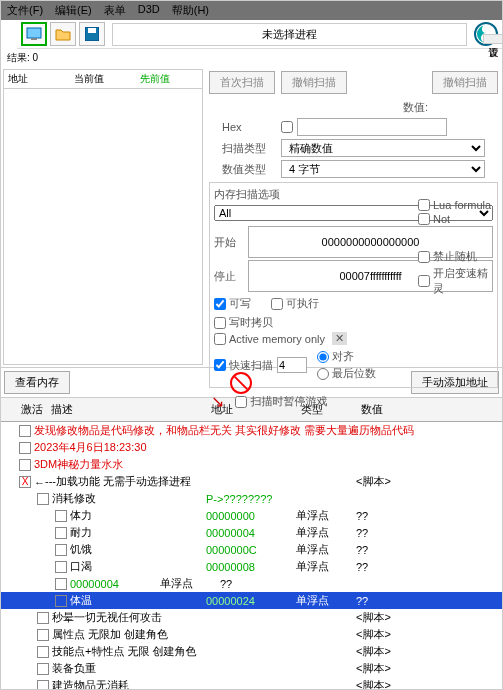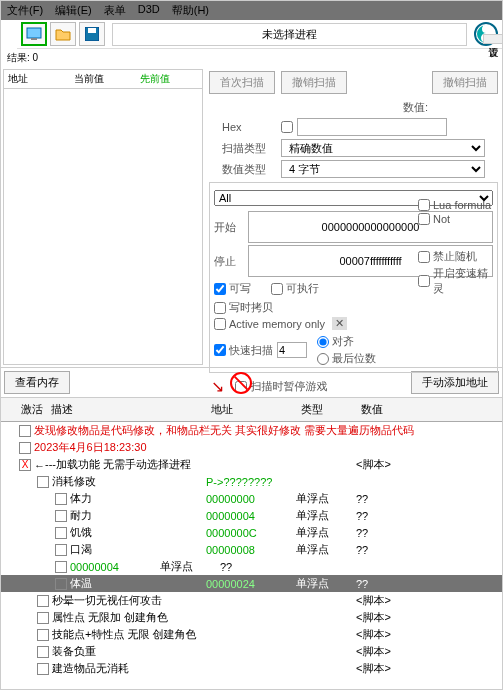--- a/index.html
+++ b/index.html
@@ -45,21 +45,21 @@
 .col-act{width:30px;}
 .col-desc{width:160px;}
 .col-addr{width:90px;}
 .col-type{width:60px;}
 .col-val{width:100px;}
 .tree{overflow-y:auto;height:295px;}
 .row{display:flex;align-items:center;padding:1px 0;white-space:nowrap;}
 .row .cb{width:12px;height:12px;border:1px solid #888;margin-right:3px;flex-shrink:0;}
 .row .cb.x{color:red;font-size:10px;line-height:10px;text-align:center;}
 .row.red{color:#d00;}
-.row.sel{background:#737373;color:#fff;}
+.row.sel{background:#1d4ed8;color:#fff;}
 .row.sel .col-addr,.row.sel .col-type,.row.sel .col-val{color:#fff;}
 .row .col-addr{color:#0a0;}
 .row.sel .col-addr{color:#8f8;}
 .settings-tab{position:absolute;right:0;top:34px;writing-mode:vertical-lr;background:#eee;padding:4px 2px;border:1px solid #ccc;font-size:10px;}
 </style>
 </head>
 <body>
 
 <div class="menubar">
   <span>文件(F)</span>
@@ -121,20 +121,21 @@
     </div>
     <div class="field-row">
       <label>扫描类型</label>
       <select><option>精确数值</option></select>
     </div>
     <div class="field-row">
       <label>数值类型</label>
       <select><option>4 字节</option></select>
     </div>
     <div class="section">
+      <div class="section-title">内存扫描选项</div>
       <select style="width:100%;margin:3px 0;"><option>All</option></select>
       <div class="range-row">
           <label>开始</label>
           <input value="0000000000000000" style="">
         </div>
       <div class="range-row">
           <label>停止</label>
           <input value="00007fffffffffff" style="">
         </div>
       <div style="display:flex;gap:20px;">
@@ -228,20 +229,28 @@
       <span class="col-val"></span>
     </div>
     <div class="row red">
       <span style="width: 18px; flex-shrink: 0;"></span>
       <span class="cb"></span>
       <span class="col-desc" style="width: 172px;">2023年4月6日18:23:30</span>
       <span class="col-addr"></span>
       <span class="col-type"></span>
       <span class="col-val"></span>
     </div>
+    <div class="row red">
+      <span style="width: 18px; flex-shrink: 0;"></span>
+      <span class="cb"></span>
+      <span class="col-desc" style="width: 172px;">3DM神秘力量水水</span>
+      <span class="col-addr"></span>
+      <span class="col-type"></span>
+      <span class="col-val"></span>
+    </div>
     <div class="row ">
       <span style="width: 18px; flex-shrink: 0;"></span>
       <span class="cb x">X</span>
       <span class="col-desc" style="width: 172px;">←---加载功能  无需手动选择进程</span>
       <span class="col-addr"></span>
       <span class="col-type"></span>
       <span class="col-val">&lt;脚本&gt;</span>
     </div>
     <div class="row ">
       <span style="width: 36px; flex-shrink: 0;"></span>

